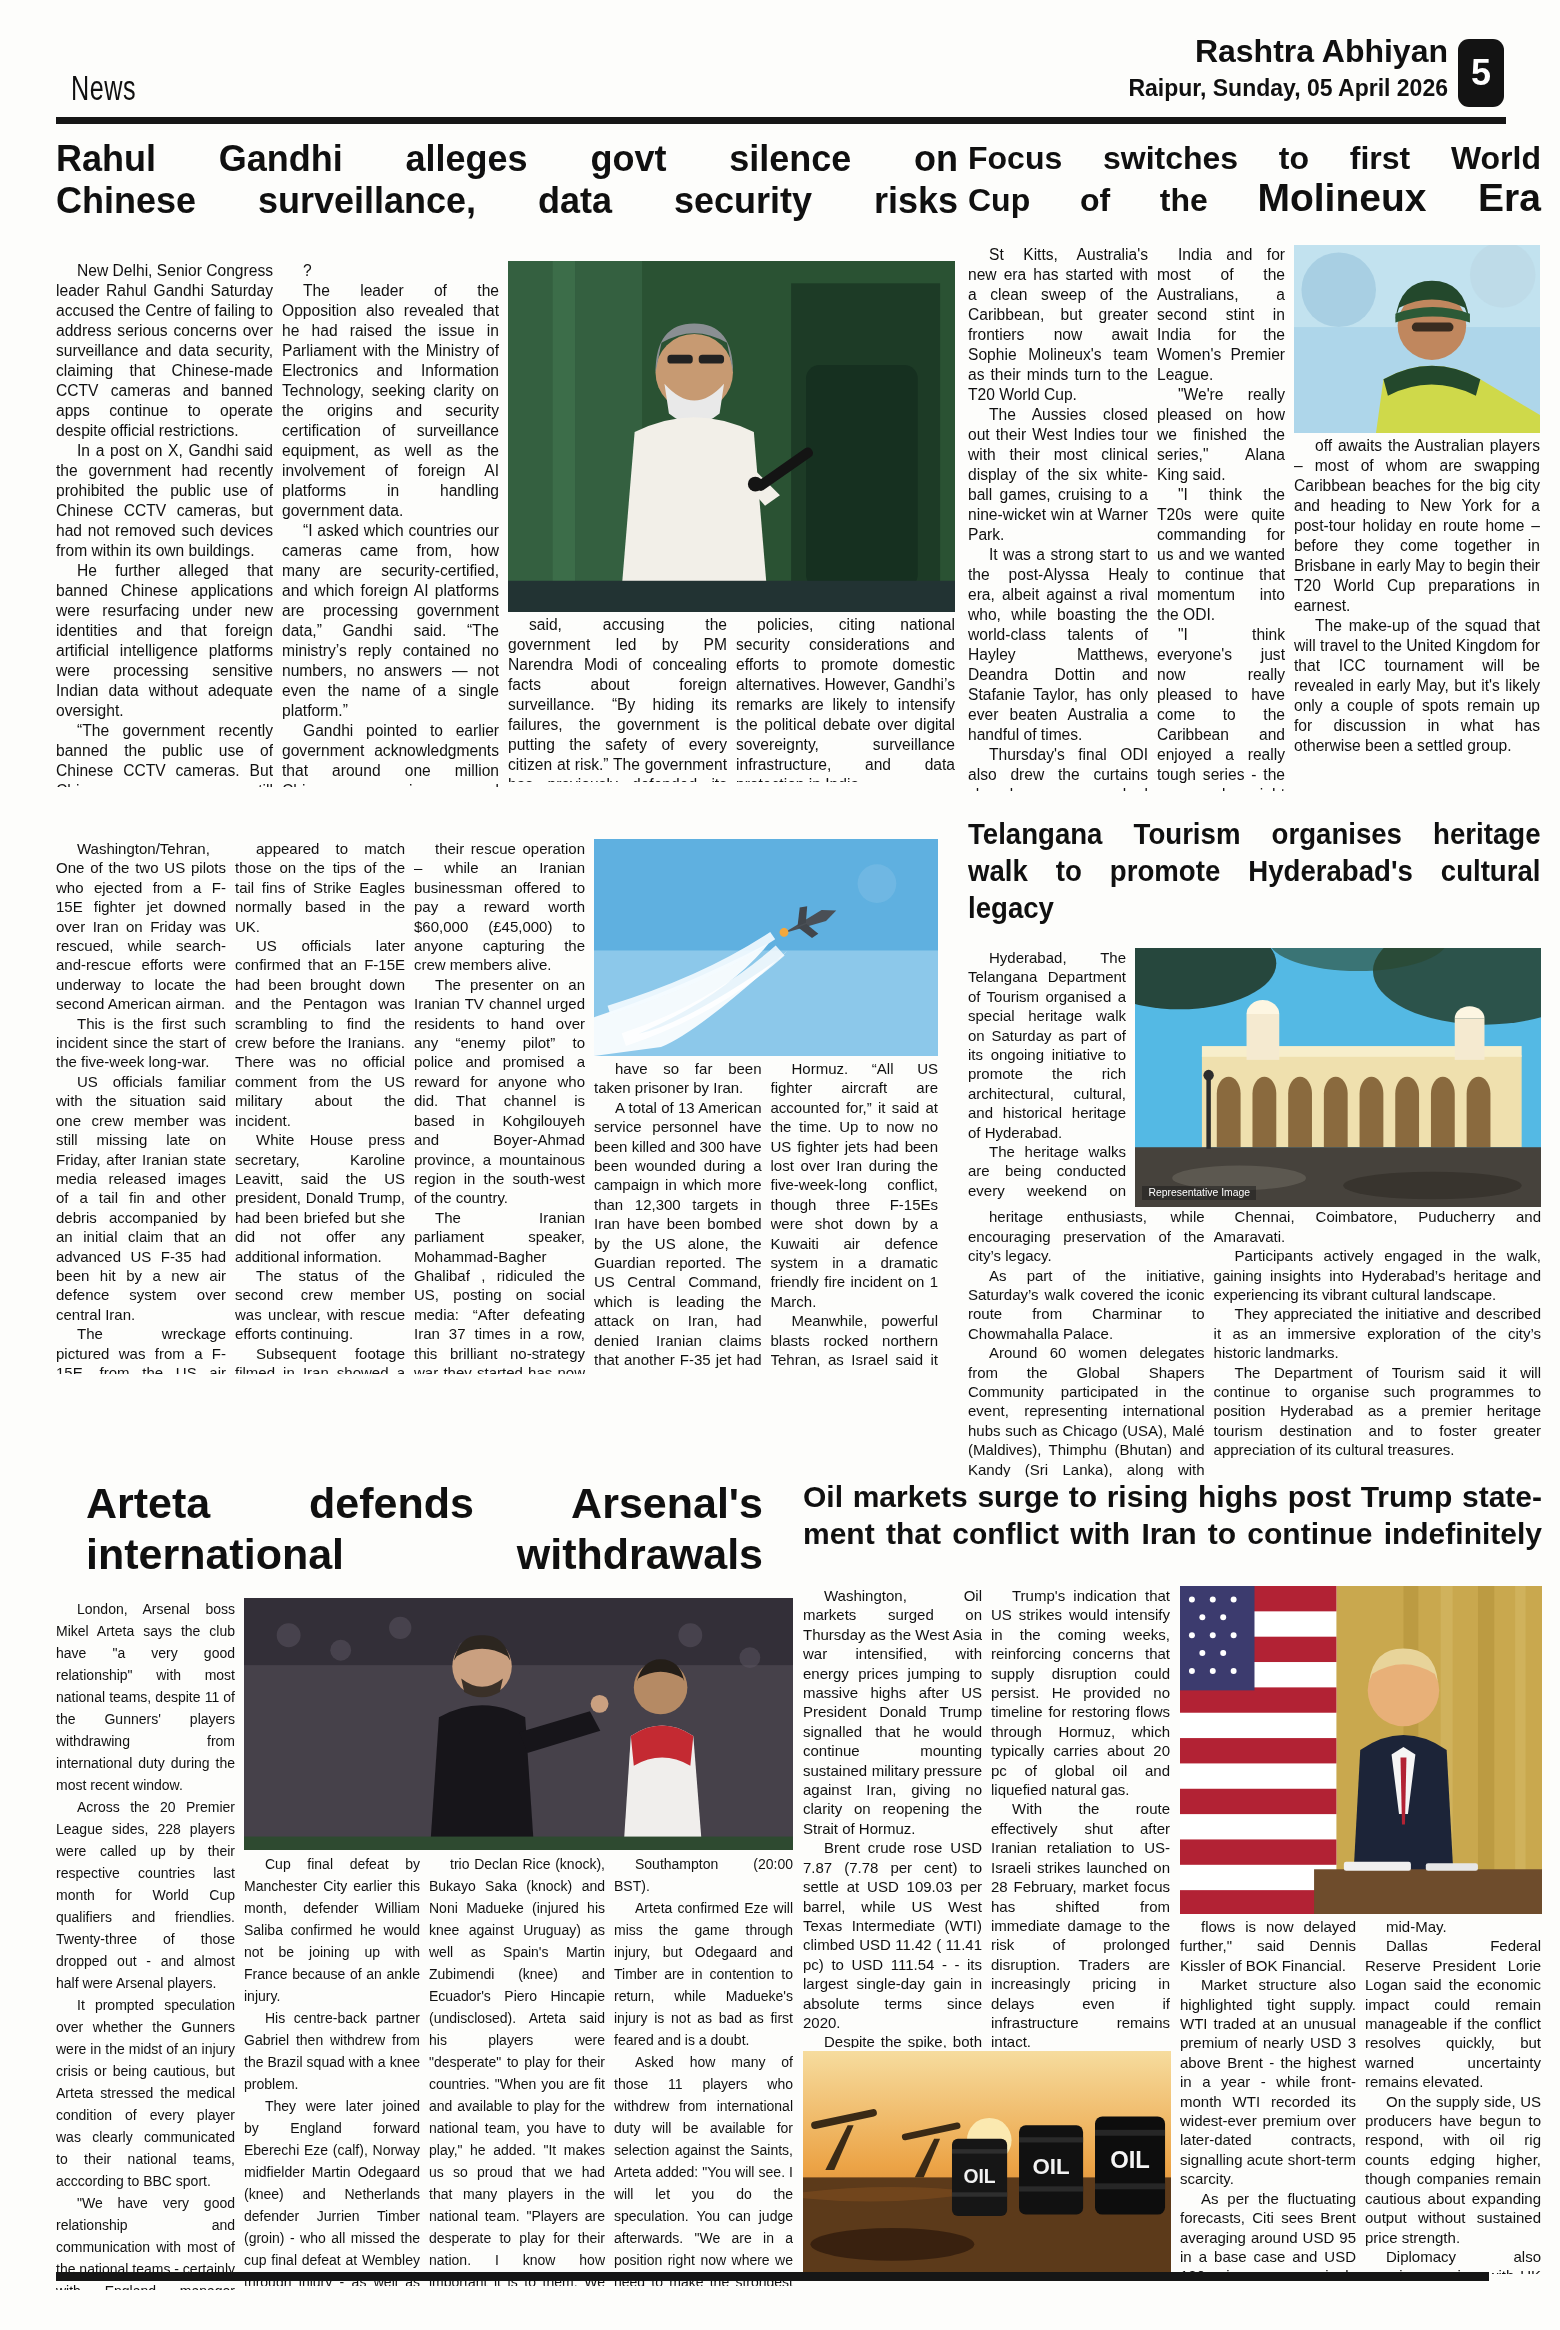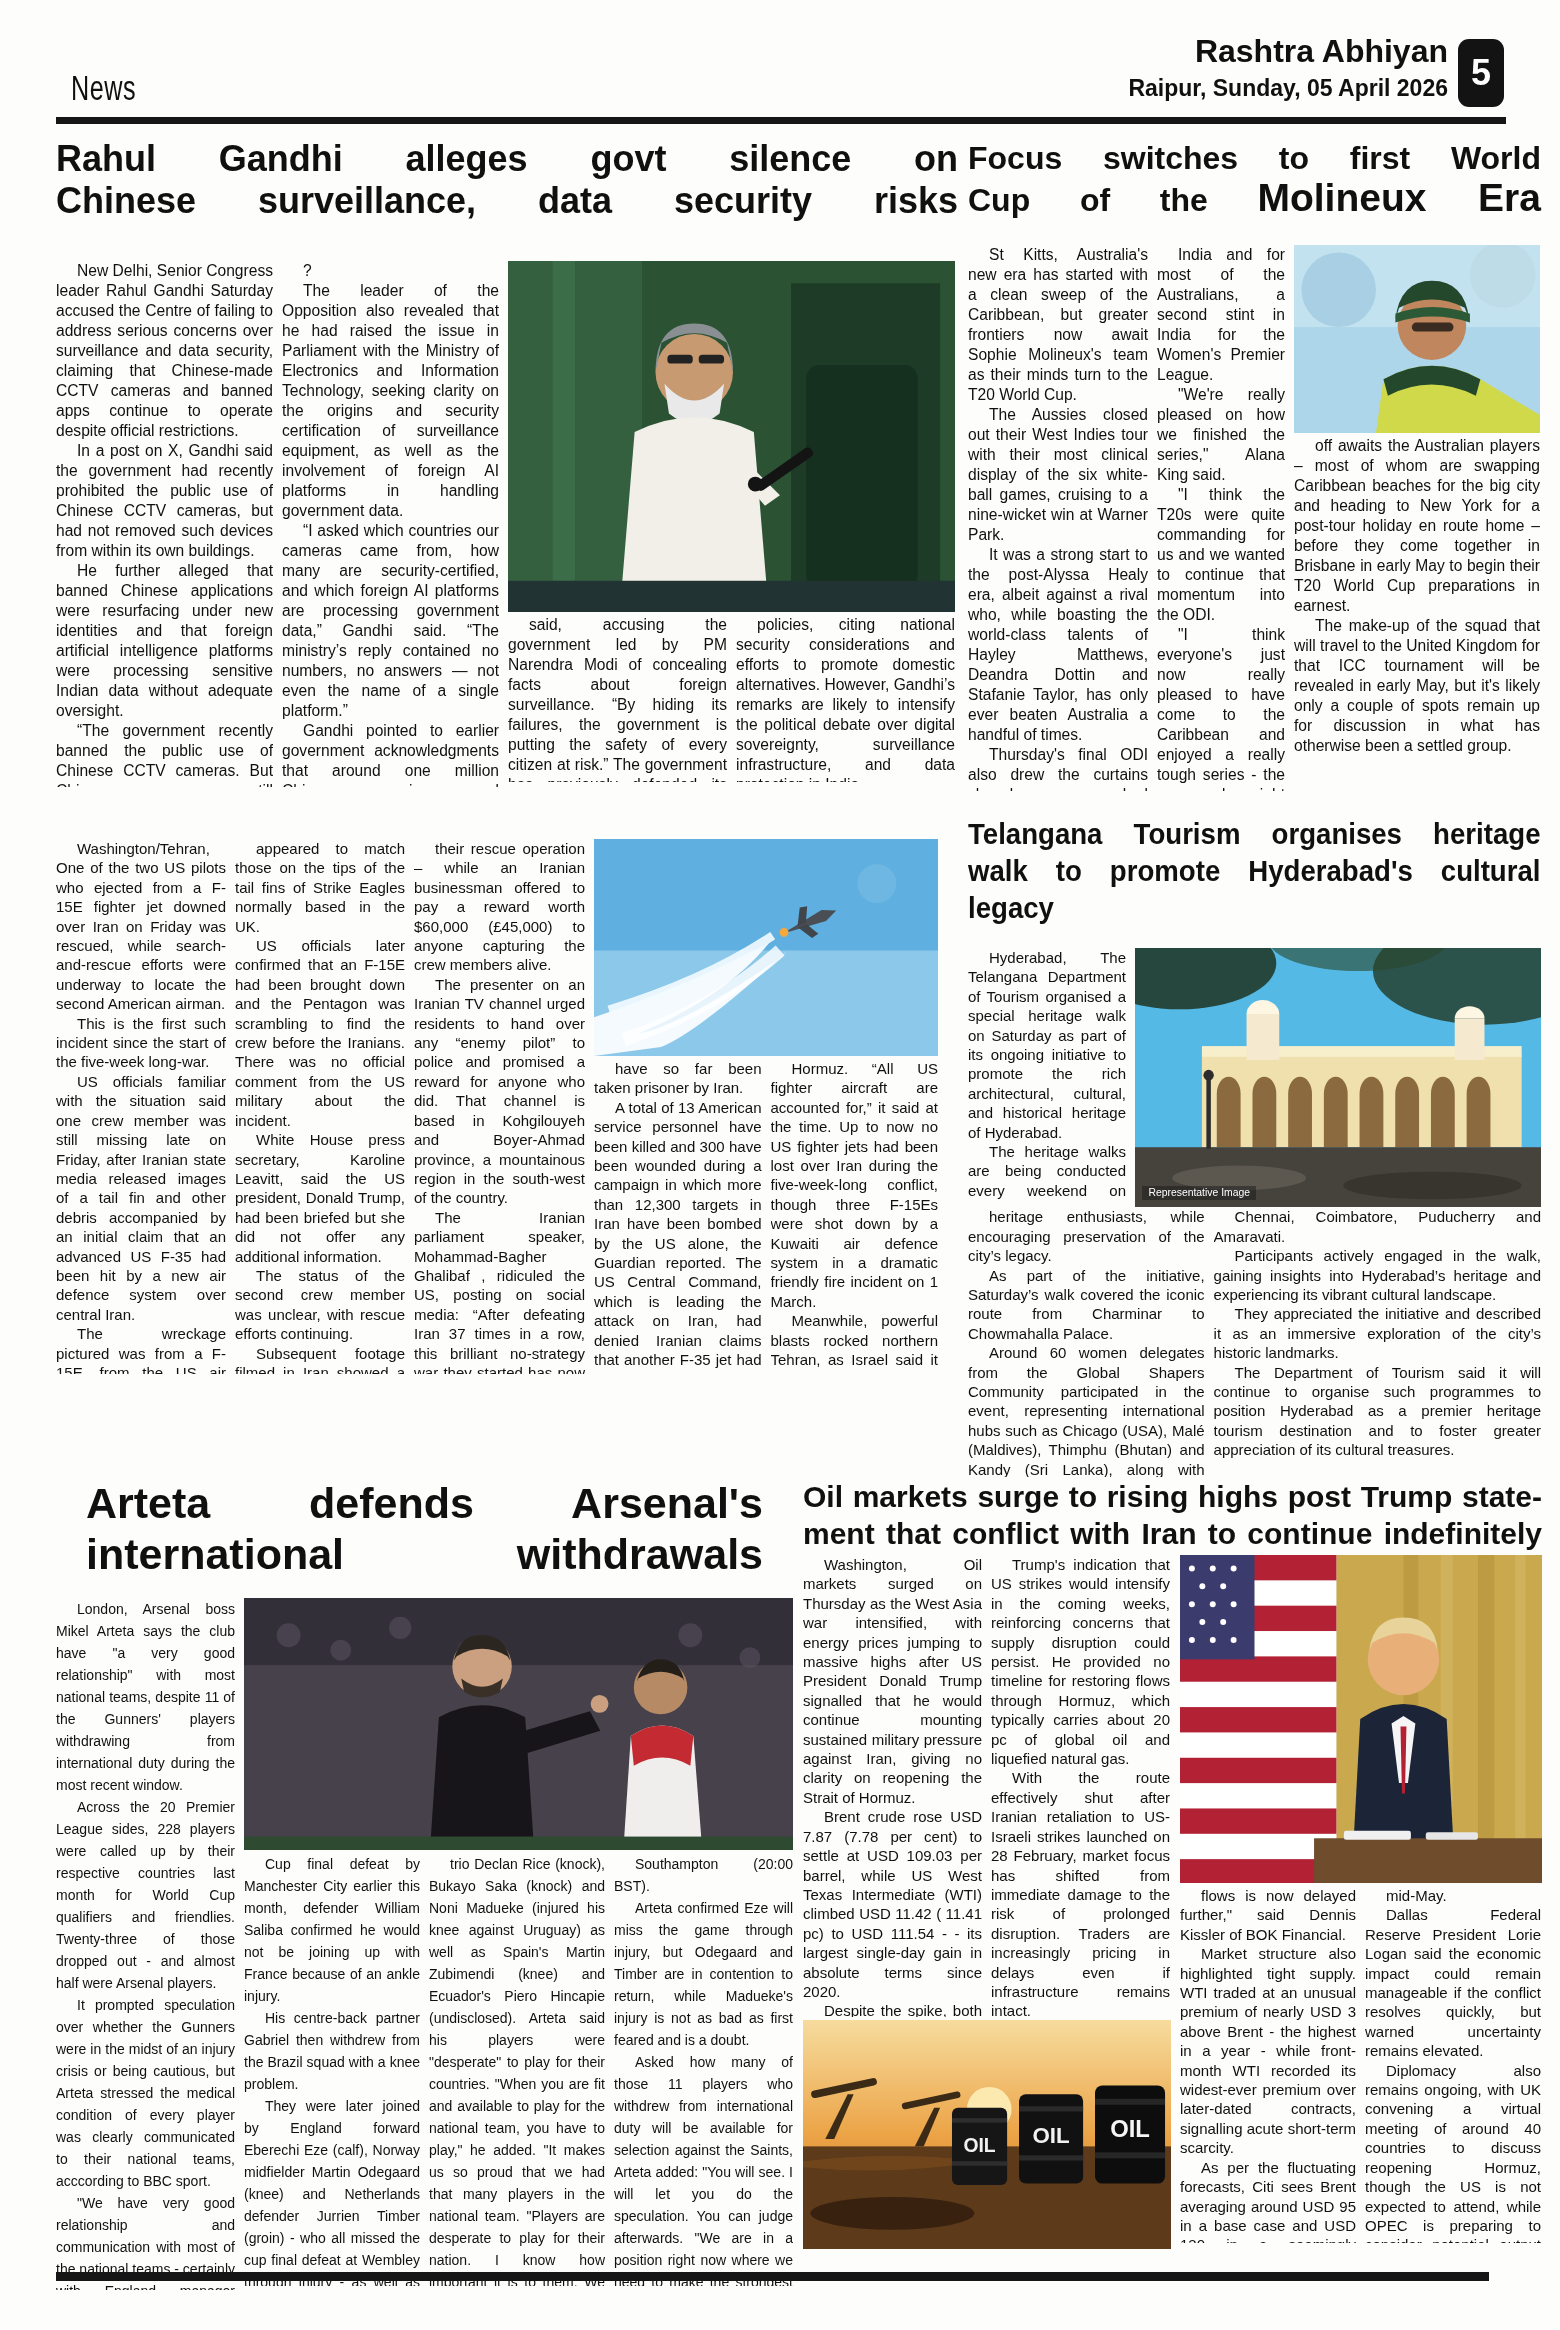--- a/index.html
+++ b/index.html
@@ -299,21 +299,21 @@
         </div>
       </div>
     </div>
   </section>
 
   <section class="article h40 fs20" style="left:803px;top:1478px;width:739px">
     <h2>
       <div class="hl-line">Oil markets surge to rising highs post Trump state-</div>
       <div class="hl-line">ment that conflict with Iran to continue indefinitely</div>
     </h2>
-    <div class="cols" style="margin-top:3px;height:698px">
+    <div class="cols" style="margin-top:34px;height:698px">
       <div class="stack" style="width:368px">
         <div class="cols" style="height:462px">
           <div class="col" style="width:179px">
               <p class="para">Washington, Oil markets surged on Thursday as the West Asia war intensified, with energy prices jumping to massive highs after US President Donald Trump signalled that he would continue mounting sustained military pressure against Iran, giving no clarity on reopening the Strait of Hormuz.</p>
               <p class="para">Brent crude rose USD 7.87 (7.78 per cent) to settle at USD 109.03 per barrel, while US West Texas Intermediate (WTI) climbed USD 11.42 ( 11.41 pc) to USD 111.54 - - its largest single-day gain in absolute terms since 2020.</p>
               <p class="para">Despite the spike, both benchmarks remain below the near-USD 120 levels seen earlier in the conflict, reports Bloomberg.</p>
             </div>
           <div class="col" style="width:179px">
               <p class="para">Trump's indication that US strikes would intensify in the coming weeks, reinforcing concerns that supply disruption could persist. He provided no timeline for restoring flows through Hormuz, which typically carries about 20 pc of global oil and liquefied natural gas.</p>
               <p class="para">With the route effectively shut after Iranian retaliation to US-Israeli strikes launched on 28 February, market focus has shifted from immediate damage to the risk of prolonged disruption. Traders are increasingly pricing in delays even if infrastructure remains intact.</p>
@@ -411,20 +411,21 @@
         </div>
         <div class="cols" style="height:357px">
           <div class="col" style="width:176px">
               <p class="para">flows is now delayed further," said Dennis Kissler of BOK Financial.</p>
               <p class="para">Market structure also highlighted tight supply. WTI traded at an unusual premium of nearly USD 3 above Brent - the highest in a year - while front-month WTI recorded its widest-ever premium over later-dated contracts, signalling acute short-term scarcity.</p>
               <p class="para">As per the fluctuating forecasts, Citi sees Brent averaging around USD 95 in a base case and USD 130 in a seemingly optimistic scenario later this year, while JPMorgan estimates prices could reach as high as USD 120-130 in the near term and exceed USD 150 should disruption continues into</p>
             </div>
           <div class="col" style="width:176px">
               <p class="para">mid-May.</p>
               <p class="para">Dallas Federal Reserve President Lorie Logan said the economic impact could remain manageable if the conflict resolves quickly, but warned uncertainty remains elevated.</p>
+              <p class="para">On the supply side, US producers have begun to respond, with oil rig counts edging higher, though companies remain cautious about expanding output without sustained price strength.</p>
               <p class="para">Diplomacy also remains ongoing, with UK convening a virtual meeting of around 40 countries to discuss reopening Hormuz, though the US is not expected to attend, while OPEC is preparing to consider potential output increases.</p>
             </div>
         </div>
       </div>
     </div>
   </section>
 
   <div class="abs rule" style="left:56px;top:2272px;width:1433px;height:9px"></div>
 </div>
 

